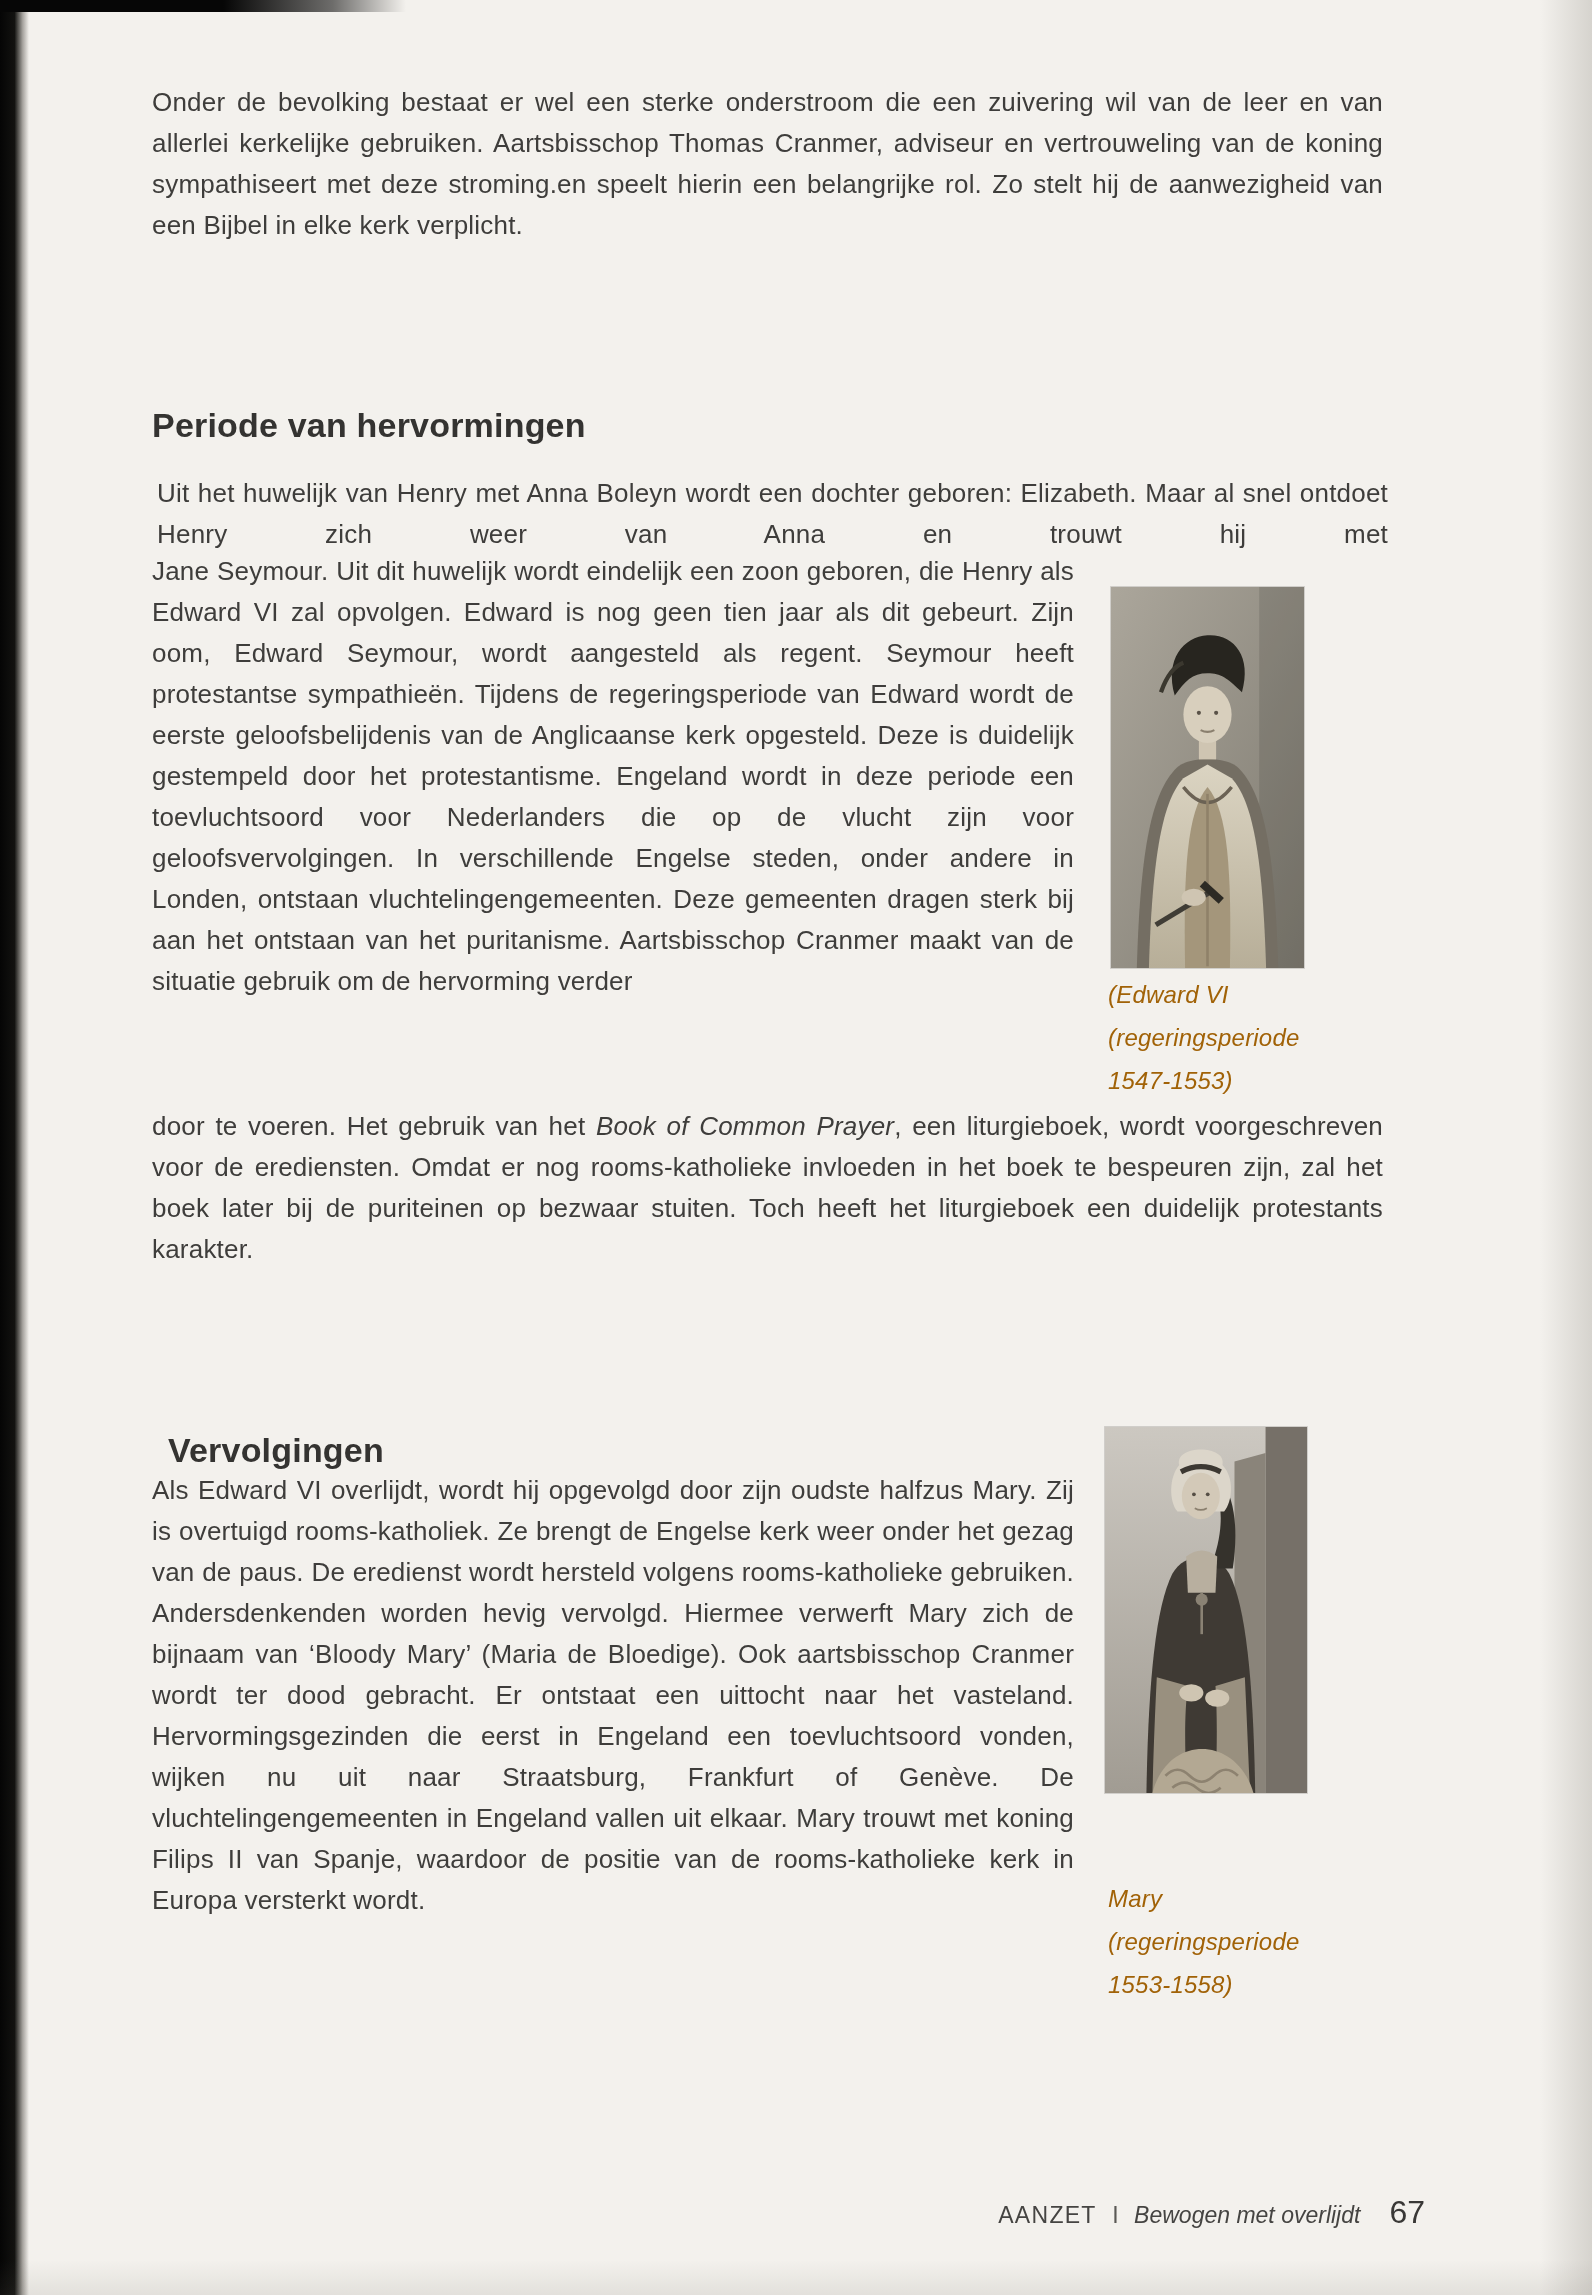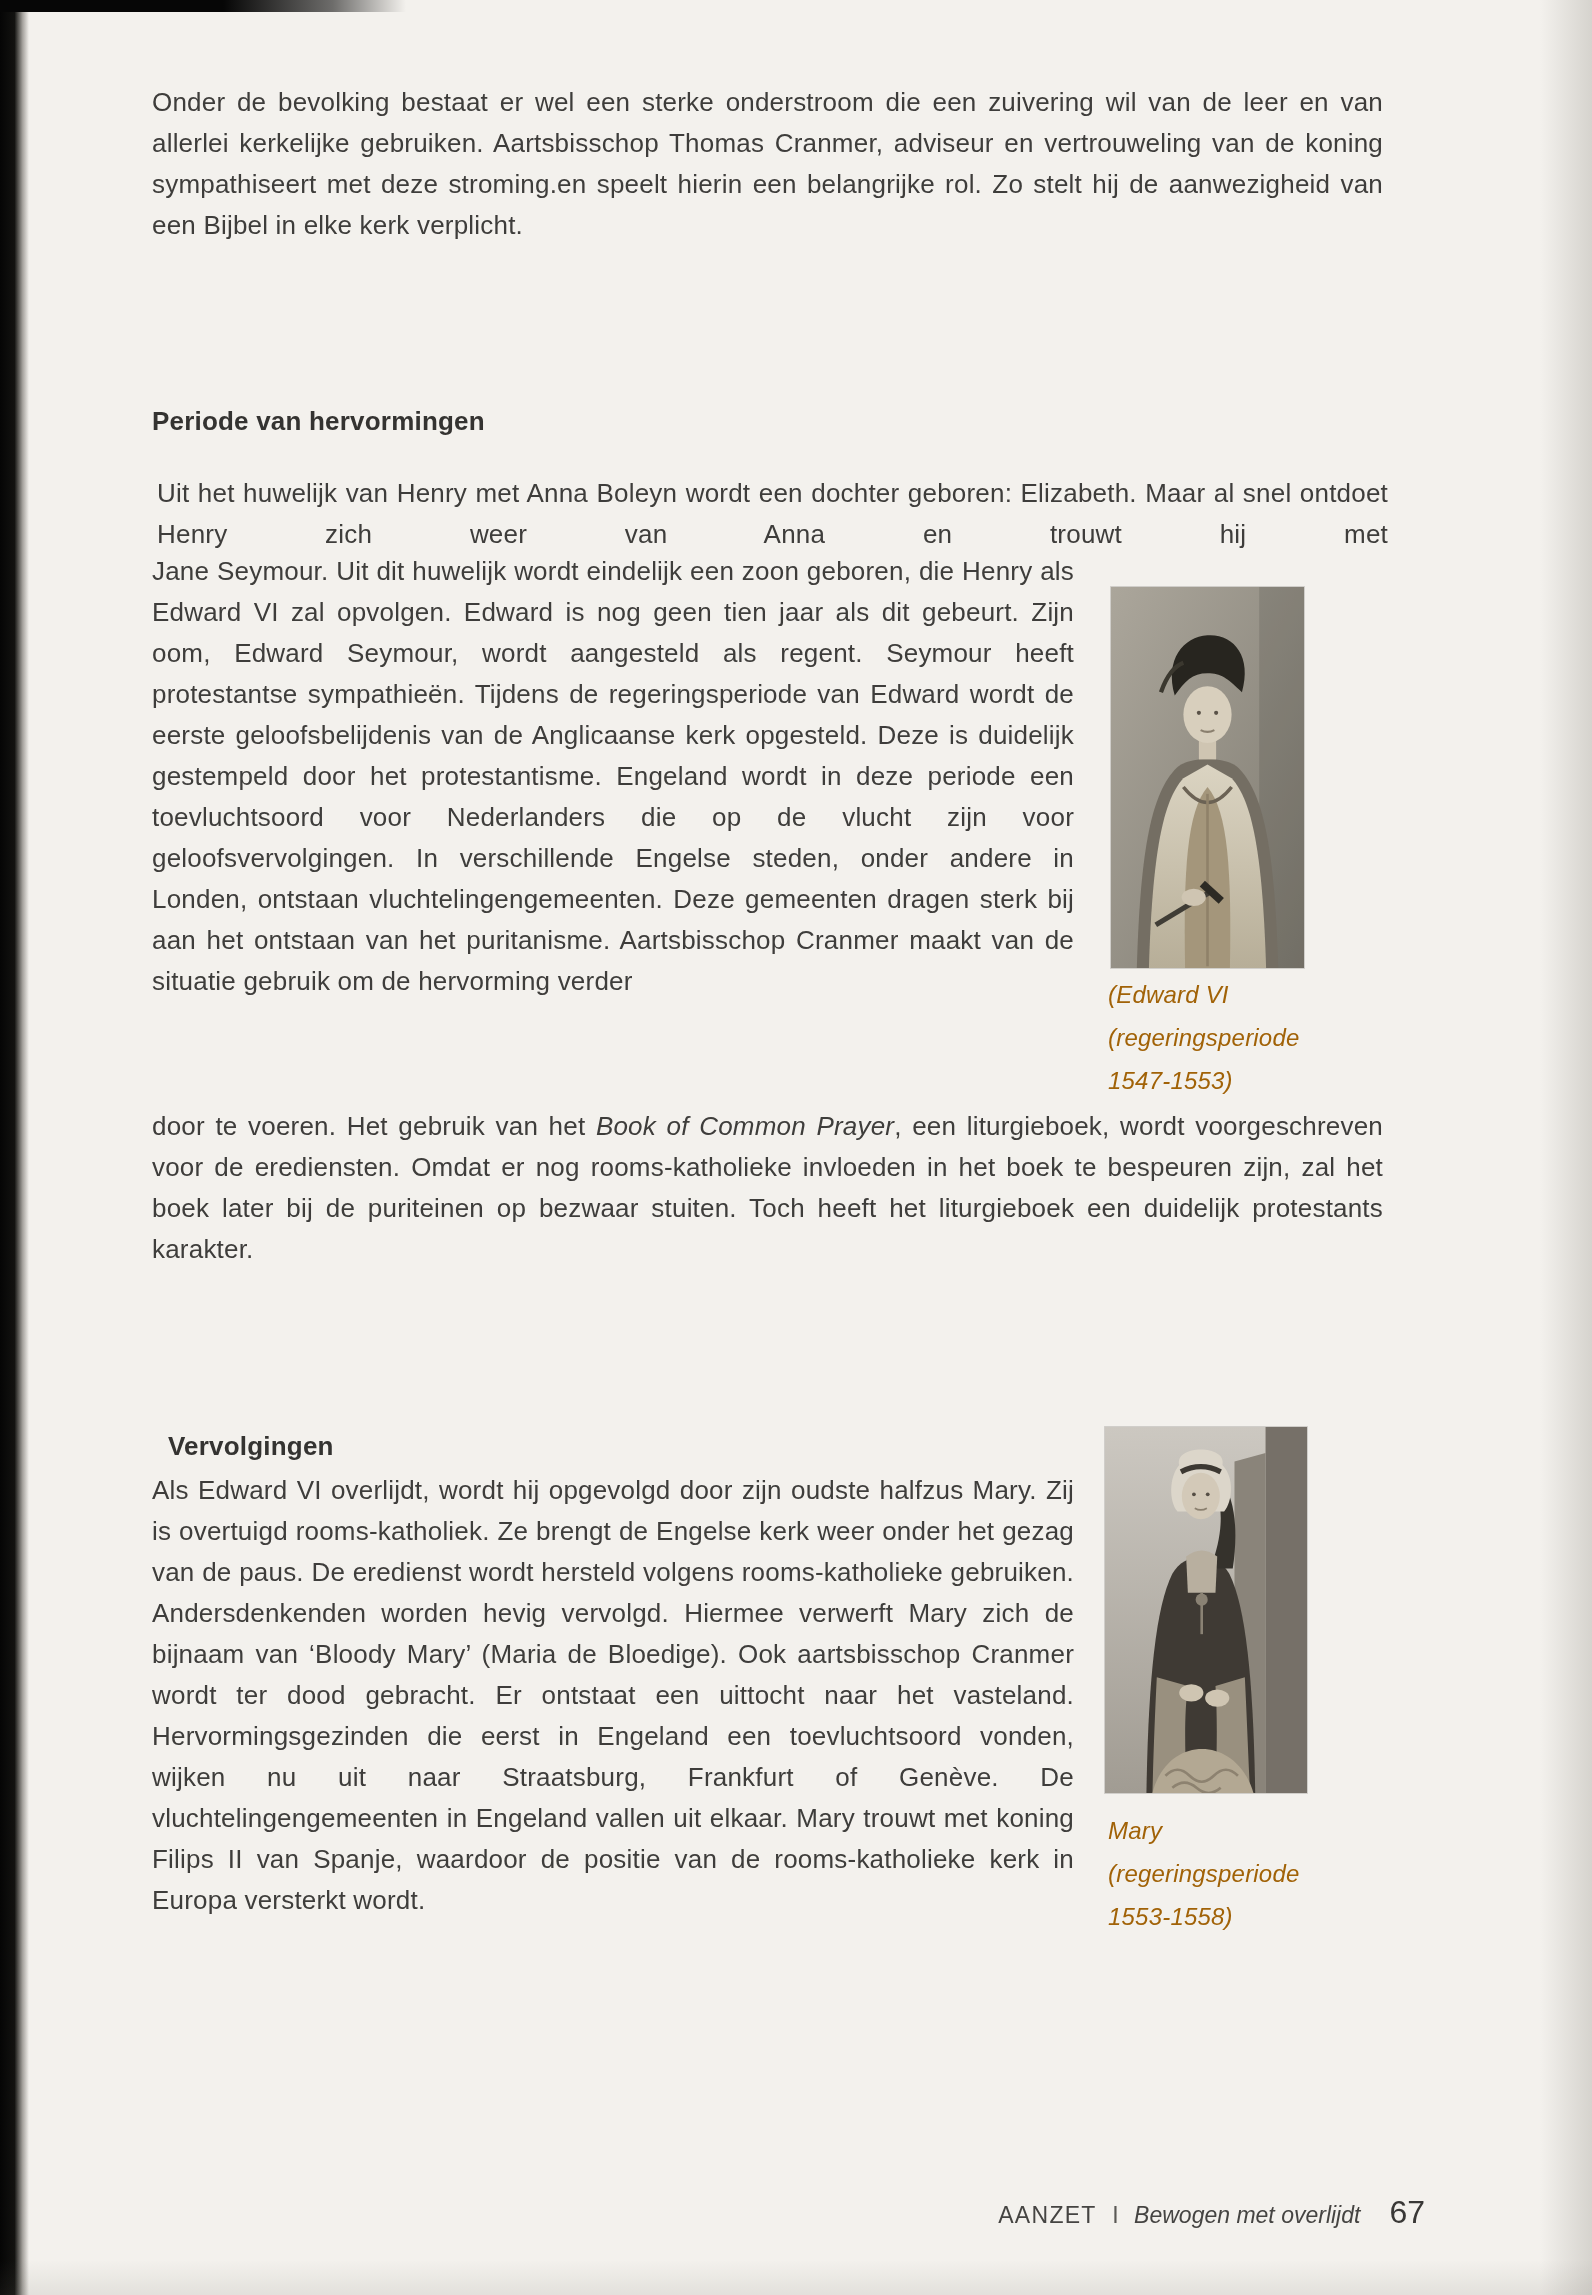--- a/index.html
+++ b/index.html
@@ -39,21 +39,21 @@
     text-align: justify;
     color: #3e3d3b;
   }
   .w-full { width: 1231px; }
   .w-narrow { width: 922px; }
   .justify-last { text-align-last: justify; }
 
   .heading {
     position: absolute;
     left: 152px;
-    font-size: 26px;
+    font-size: 34px;
     font-weight: bold;
     color: #343331;
     letter-spacing: 0.2px;
     text-align: center;
   }
 
   .figure {
     position: absolute;
     background: #9a958b;
     box-shadow: 0 0 0 0.9px rgba(90,86,78,0.25);
@@ -65,21 +65,21 @@
   .caption {
     position: absolute;
     left: 1108px;
     font-size: 24px;
     font-style: italic;
     line-height: 43px;
     color: #a16207;
     letter-spacing: 0.2px;
   }
   #caption-edward { top: 973px; }
-  #caption-mary   { top: 1809px; }
+  #caption-mary   { top: 1877px; }
 
   .footer {
     position: absolute;
     top: 2194px;
     right: 167px;
     display: flex;
     align-items: baseline;
     font-size: 23px;
     color: #454442;
     white-space: nowrap;

